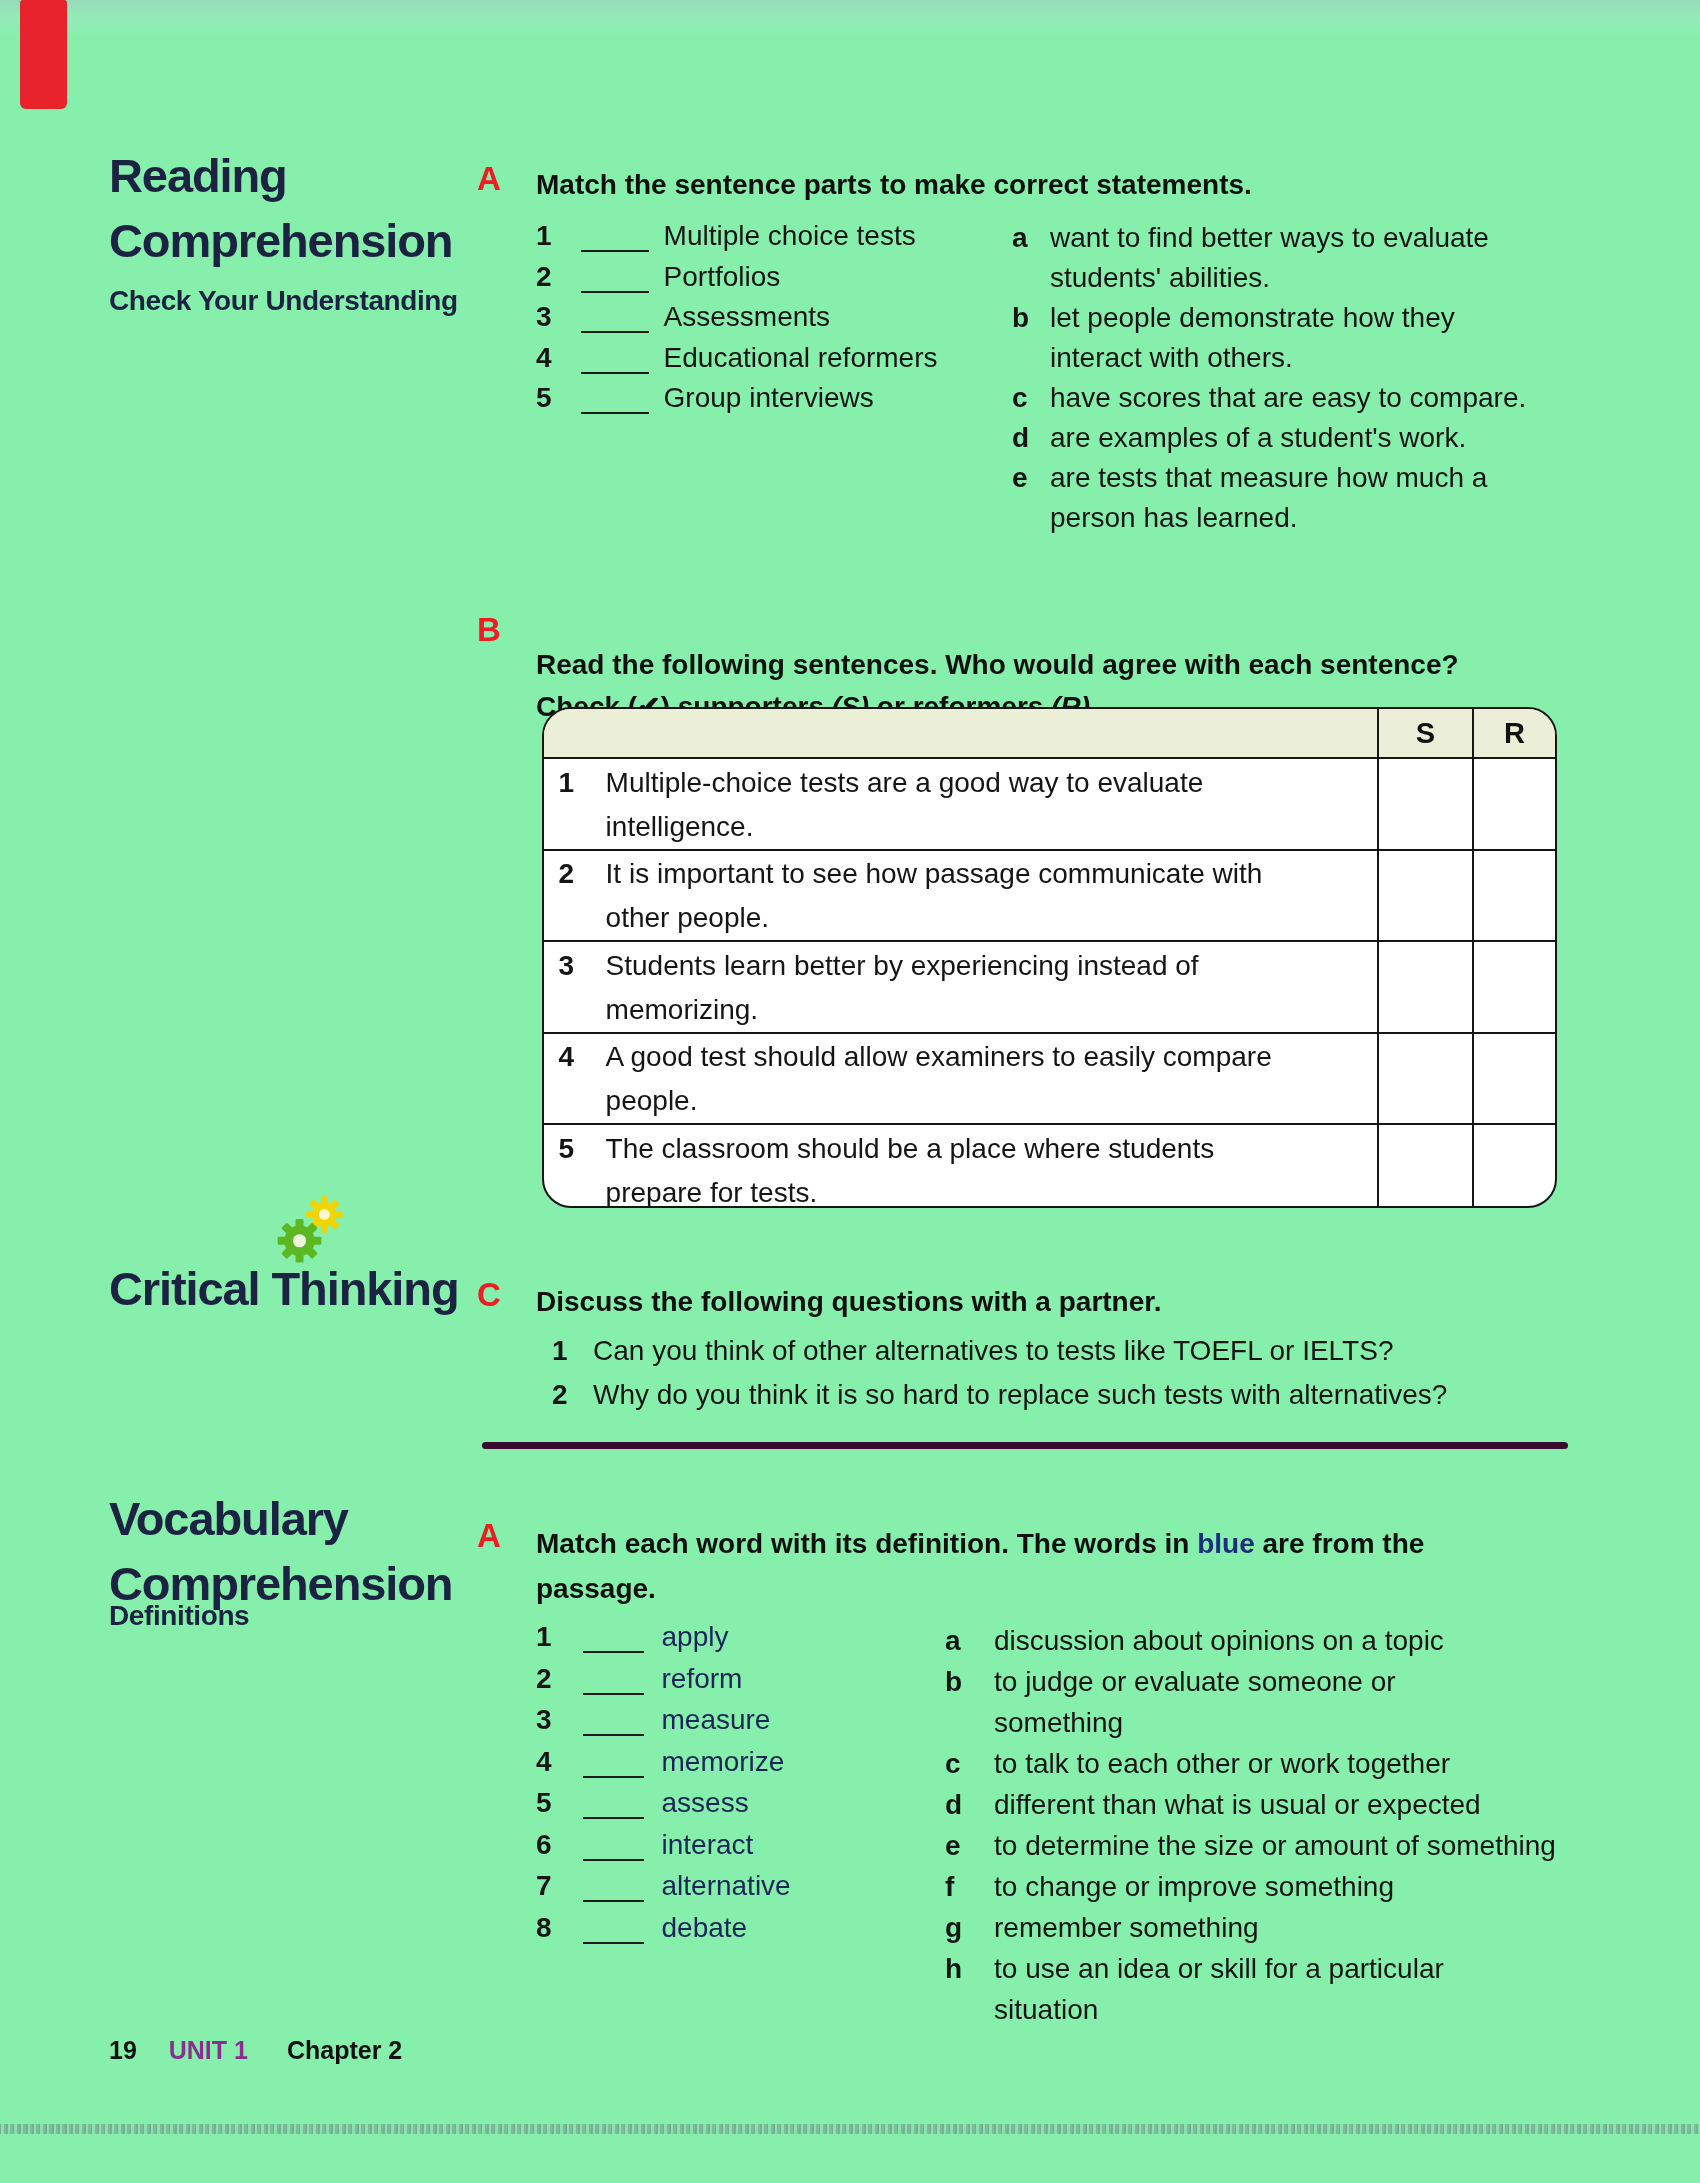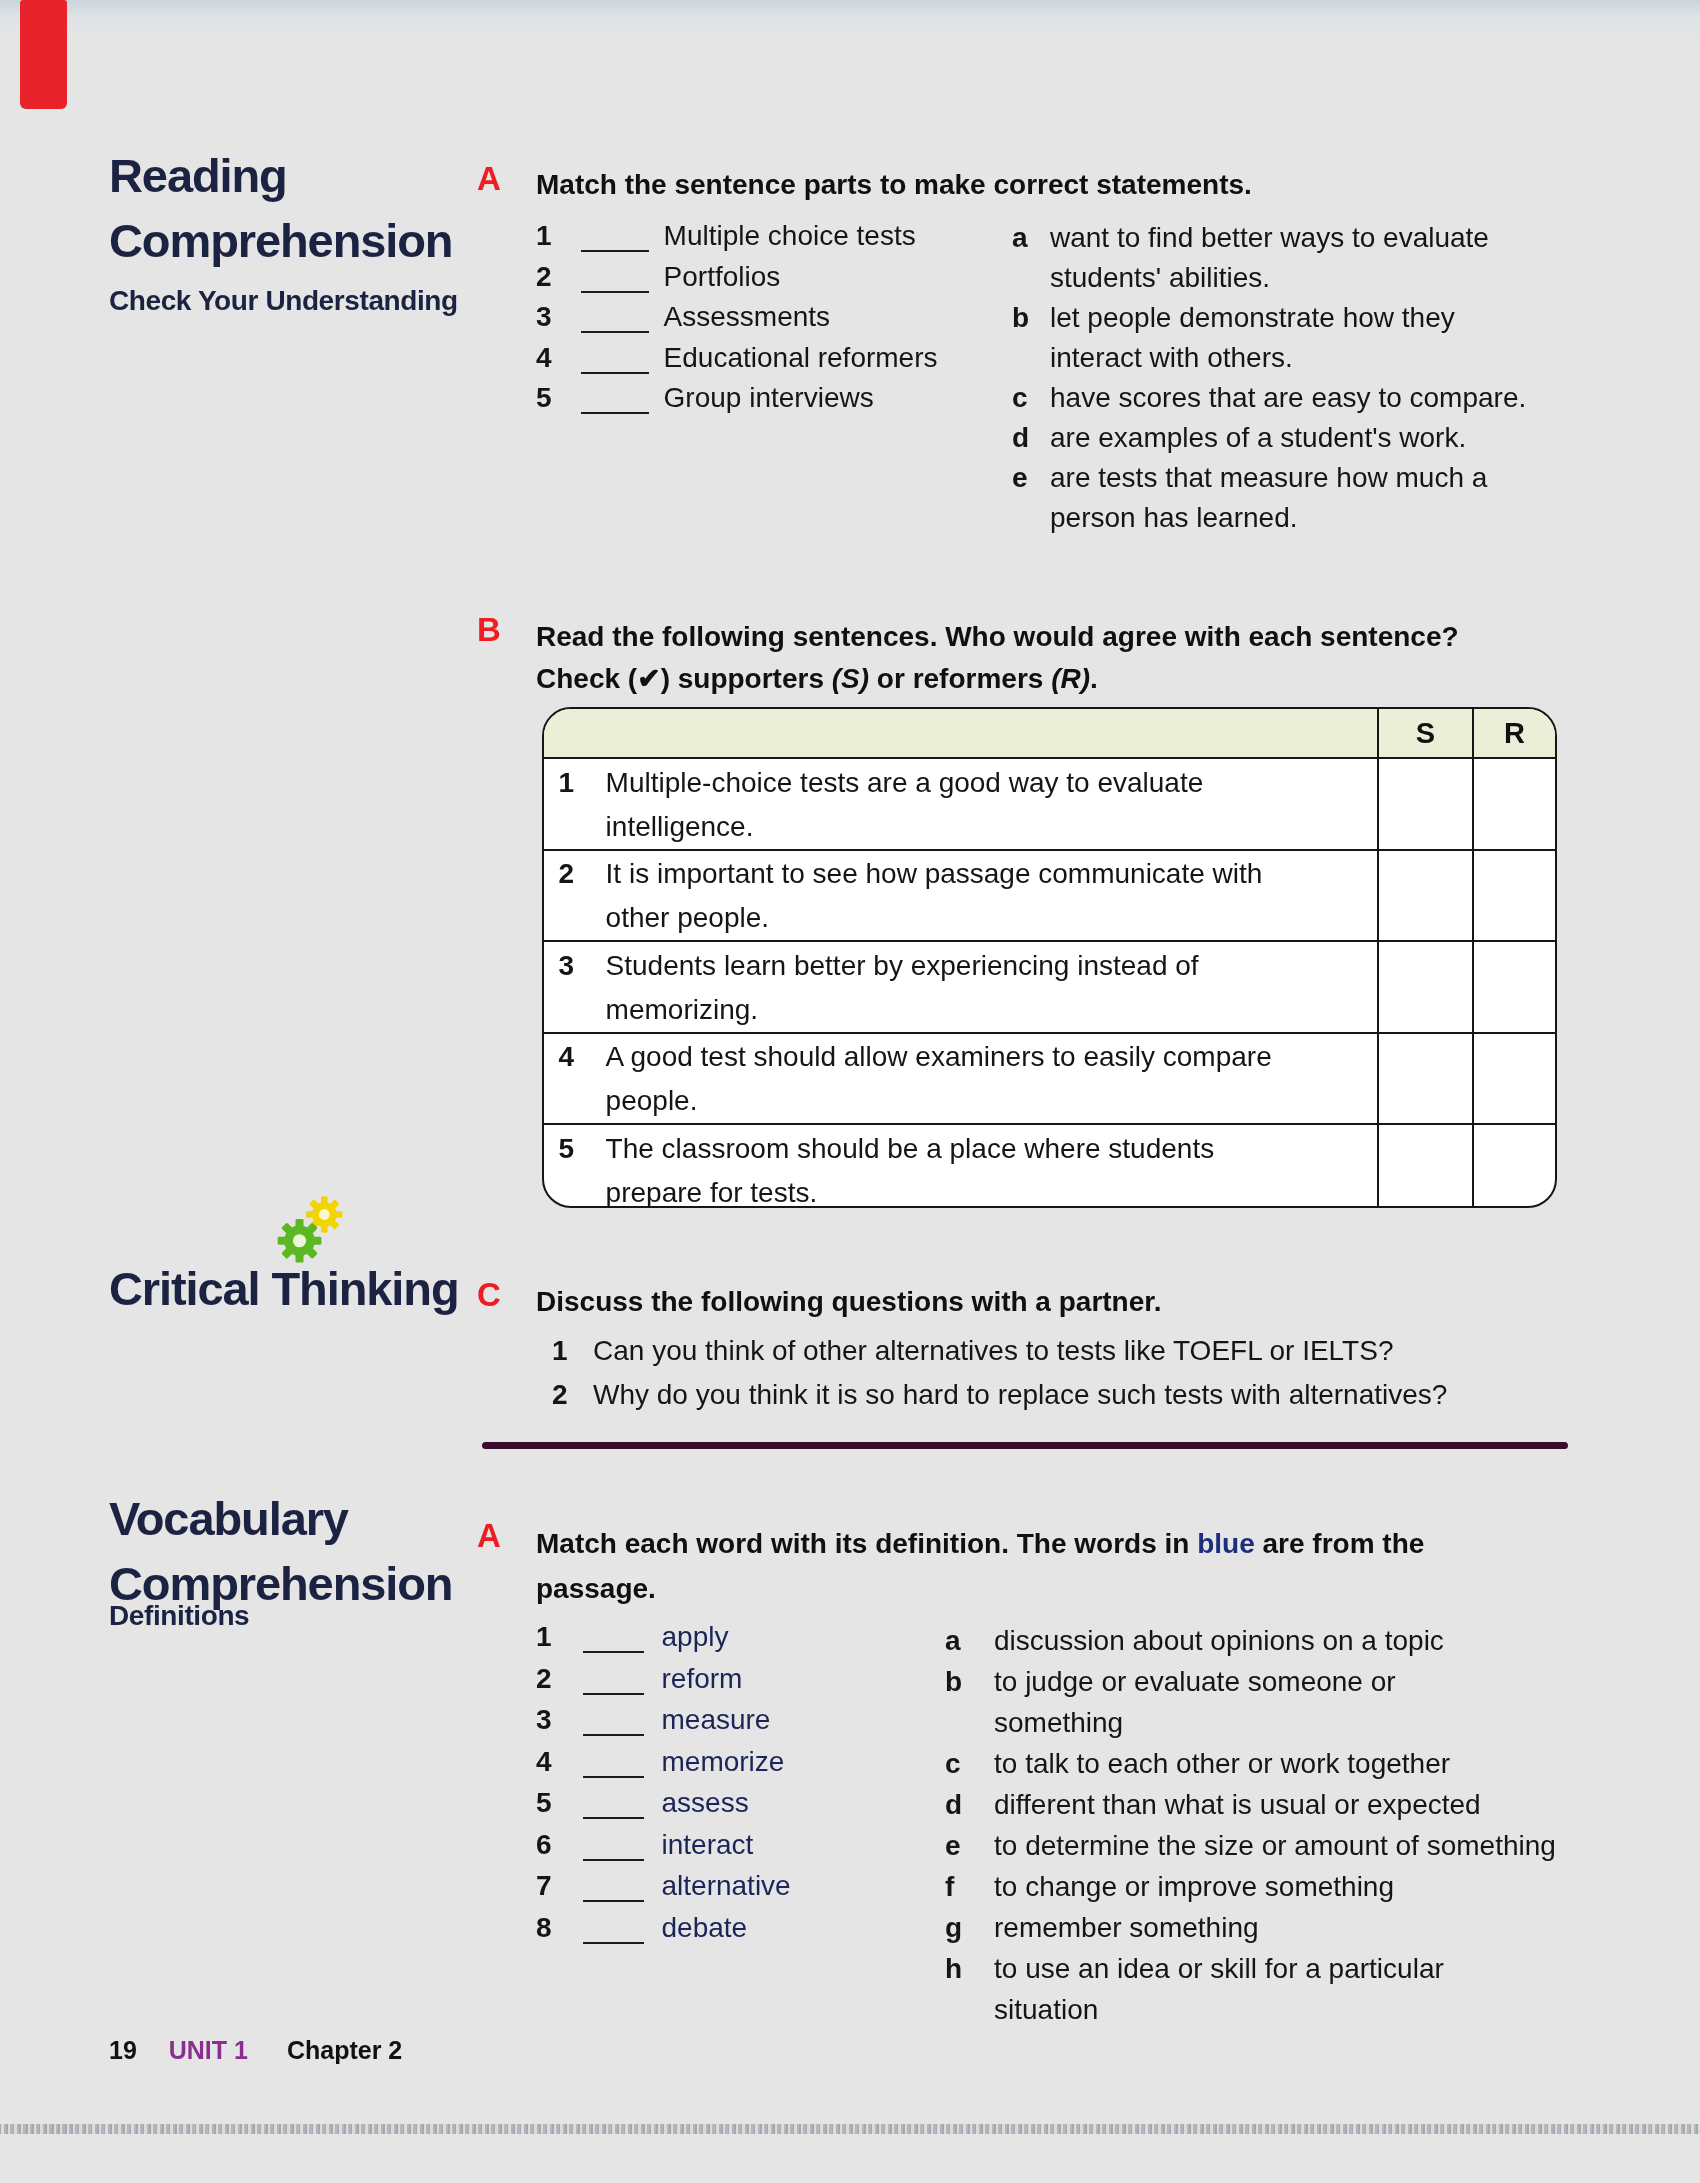--- a/index.html
+++ b/index.html
@@ -1,20 +1,20 @@
 <!DOCTYPE html>
 <html style="font-size:11.6px"><head>
 <meta charset="utf-8">
 <style>
   html,body{margin:0;padding:0;}
   .page{
     position:relative;
     width:1701px;
     height:2183px;
-    background:#e5e5e5;
+    background:#86efac;
     font-family:"Liberation Sans", sans-serif;
     color:#151515;
     overflow:hidden;
   }
   .top-band{
     position:absolute;left:0;top:0;right:0;height:39px;
     background:linear-gradient(180deg, rgba(170,195,205,.45) 0%, rgba(200,220,228,.22) 45%, rgba(255,255,255,0) 100%);
   }
   .red-tab{
     position:absolute;left:20.4px;top:0;width:47px;height:109px;
@@ -156,21 +156,21 @@
       <span class="opt-text">are examples of a student's work.</span>
     </div>
     <div class="opt">
       <span class="opt-letter">e</span>
       <span class="opt-text">are tests that measure how much a
 person has learned.</span>
     </div>
   </div>
 
   <div class="marker" style="top:611px;">B</div>
-  <div class="instr" style="top:616px;width:1041px;">
+  <div class="instr" style="top:644px;width:1041px;">
     <span>Read the following sentences. Who would agree with each sentence?</span><br>
     <span>Check (</span><span class="checkmark">✔</span><span>) supporters </span><span class="it">(S)</span><span> or reformers </span><span class="it">(R)</span><span>.</span>
   </div>
 
   <div class="b-table">
     <div class="t-head">
       <div class="c-main"></div>
       <div class="c-s">
           <span class="hdr-letter">S</span>
         </div>

